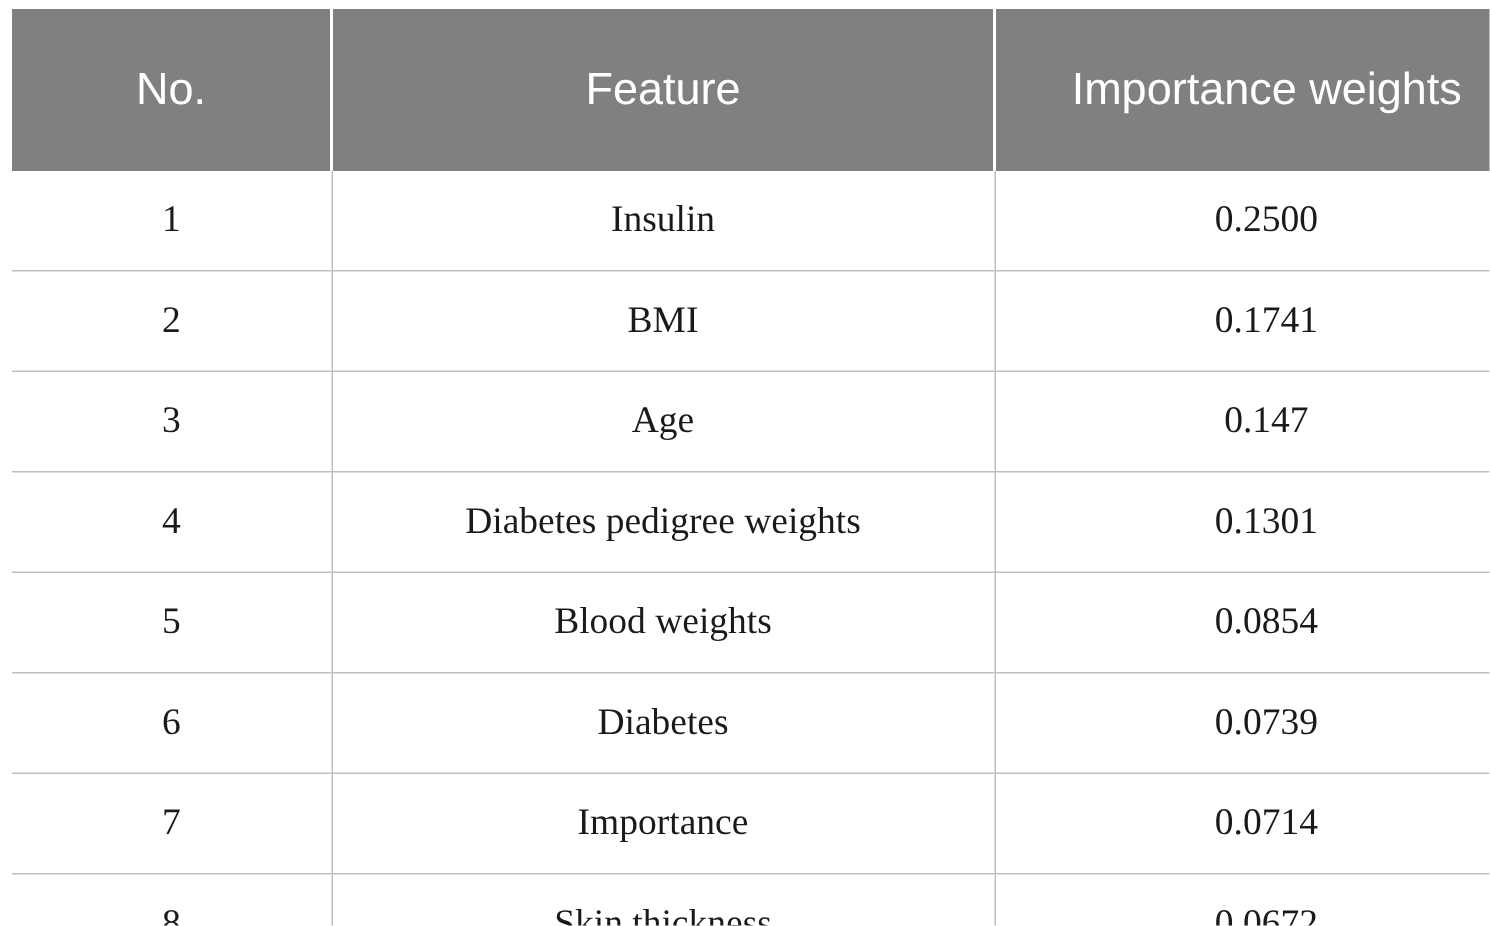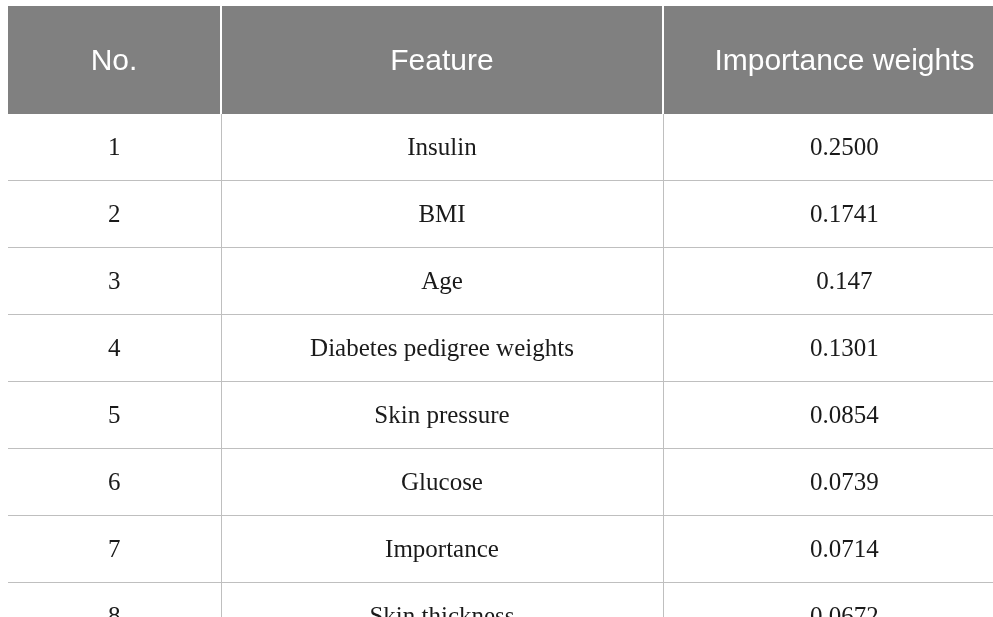--- a/index.html
+++ b/index.html
@@ -89,26 +89,26 @@
         <td class="col-feature">Age</td>
         <td class="col-weight">0.147</td>
       </tr>
       <tr>
         <td class="col-no">4</td>
         <td class="col-feature">Diabetes pedigree weights</td>
         <td class="col-weight">0.1301</td>
       </tr>
       <tr>
         <td class="col-no">5</td>
-        <td class="col-feature">Skin pressure</td>
+        <td class="col-feature">Blood weights</td>
         <td class="col-weight">0.0854</td>
       </tr>
       <tr>
         <td class="col-no">6</td>
-        <td class="col-feature">Glucose</td>
+        <td class="col-feature">Diabetes</td>
         <td class="col-weight">0.0739</td>
       </tr>
       <tr>
         <td class="col-no">7</td>
         <td class="col-feature">Importance</td>
         <td class="col-weight">0.0714</td>
       </tr>
       <tr>
         <td class="col-no">8</td>
         <td class="col-feature">Skin thickness</td>

